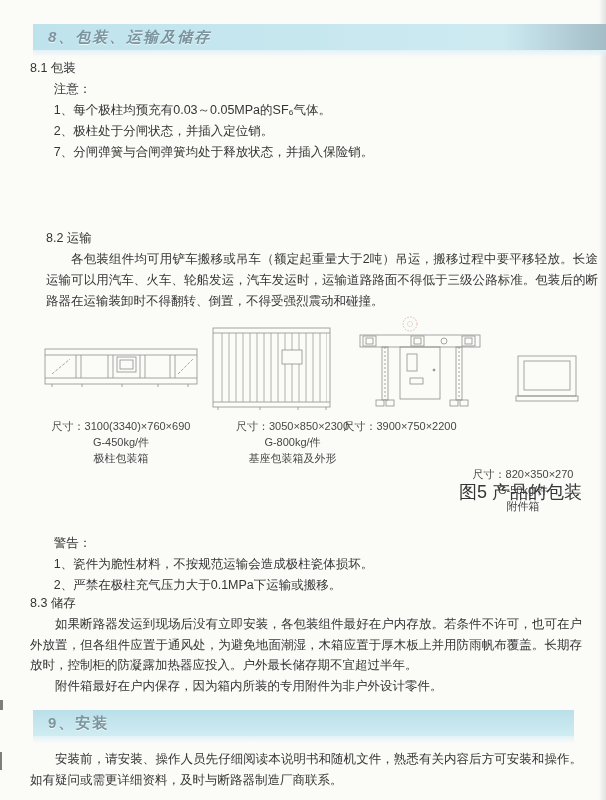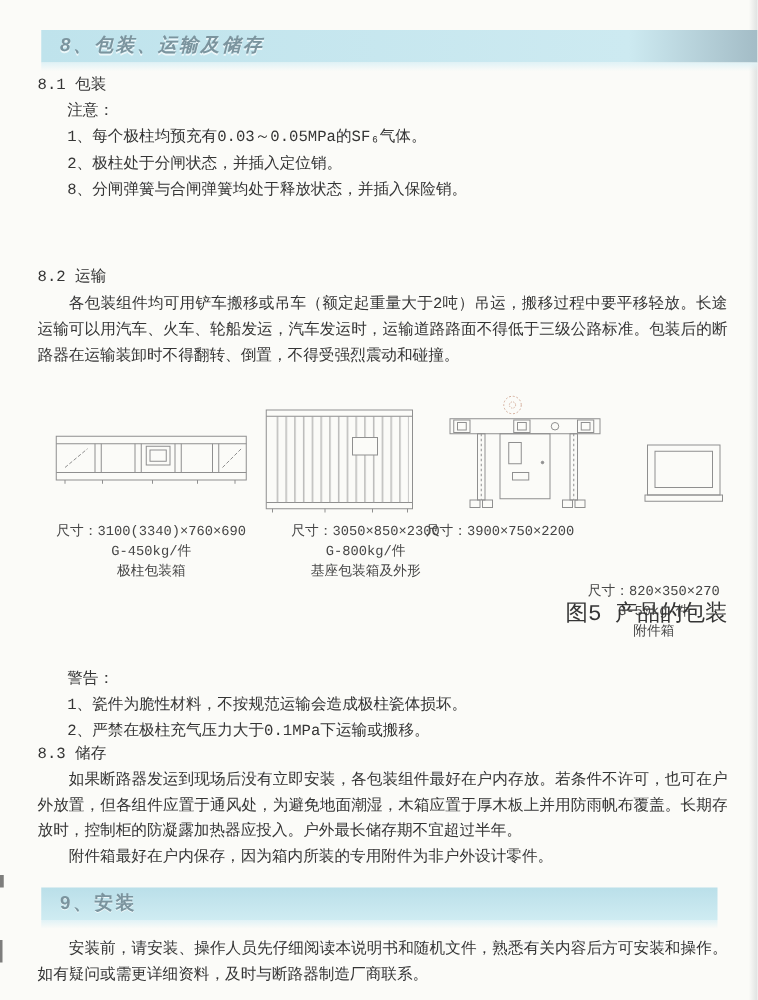--- a/index.html
+++ b/index.html
@@ -24,26 +24,26 @@
     background:linear-gradient(180deg,#e0f2f6,rgba(224,242,246,0));}
   .band .band-title{
     display:block;padding-left:15px;line-height:26px;
     font-size:15px;font-weight:bold;letter-spacing:2px;
     color:var(--band_text,#7b949e);
     text-shadow:0 1px 0 rgba(255,255,255,.7);
   }
   .band-8{top:24px;right:0;background:linear-gradient(90deg,#bfe3ec 0%,#cdeaf1 82%,#a3bcc6 100%);font-style:italic;}
   .band-9{top:710px;width:541px;}
   
-  .tblock{position:absolute;left:30px;width:552px;font-family:Liberation Mono, monospace;}
+  .tblock{position:absolute;left:30px;width:552px;}
   .h-sub{line-height:22px;}
   p.body{margin:0;text-indent:2em;text-align:justify;}
   .indented{margin-left:1.9em;}
   #block-81{top:57px;}
-  #block-82{top:211px;}
+  #block-82{top:227px;margin-left:16px;}
   #block-warning{top:533px;}
   #block-83{top:592px;line-height:20.5px;}
   #para-9{top:749px;}
   
   #figure{top:312px;height:205px;}
   #figure svg{display:block;}
   .fig-label{position:absolute;top:106px;text-align:center;font-size:11px;line-height:16px;color:#464646;}
   .fig-label .lbl-line{white-space:nowrap;}
   #fig-label-0{left:6px;width:170px;}
   #fig-label-1{left:180px;width:165px;}
@@ -62,21 +62,21 @@
 
   <div class="band band-8">
     <span class="band-title">8、包装、运输及储存</span>
   </div>
 
   <div class="tblock" id="block-81">
     <div class="h-sub">8.1 包装</div>
     <div class="indented">注意：</div>
     <div class="indented">1、每个极柱均预充有0.03～0.05MPa的SF₆气体。</div>
     <div class="indented">2、极柱处于分闸状态，并插入定位销。</div>
-    <div class="indented">8、分闸弹簧与合闸弹簧均处于释放状态，并插入保险销。</div>
+    <div class="indented">7、分闸弹簧与合闸弹簧均处于释放状态，并插入保险销。</div>
   </div>
 
   <div class="tblock" id="block-82">
     <div class="h-sub">8.2 运输</div>
     <p class="body">各包装组件均可用铲车搬移或吊车（额定起重量大于2吨）吊运，搬移过程中要平移轻放。长途运输可以用汽车、火车、轮船发运，汽车发运时，运输道路路面不得低于三级公路标准。包装后的断路器在运输装卸时不得翻转、倒置，不得受强烈震动和碰撞。</p>
   </div>
 
   <div class="tblock" id="figure">
     <svg width="576" height="104" viewBox="0 0 576 104">
       <defs>

